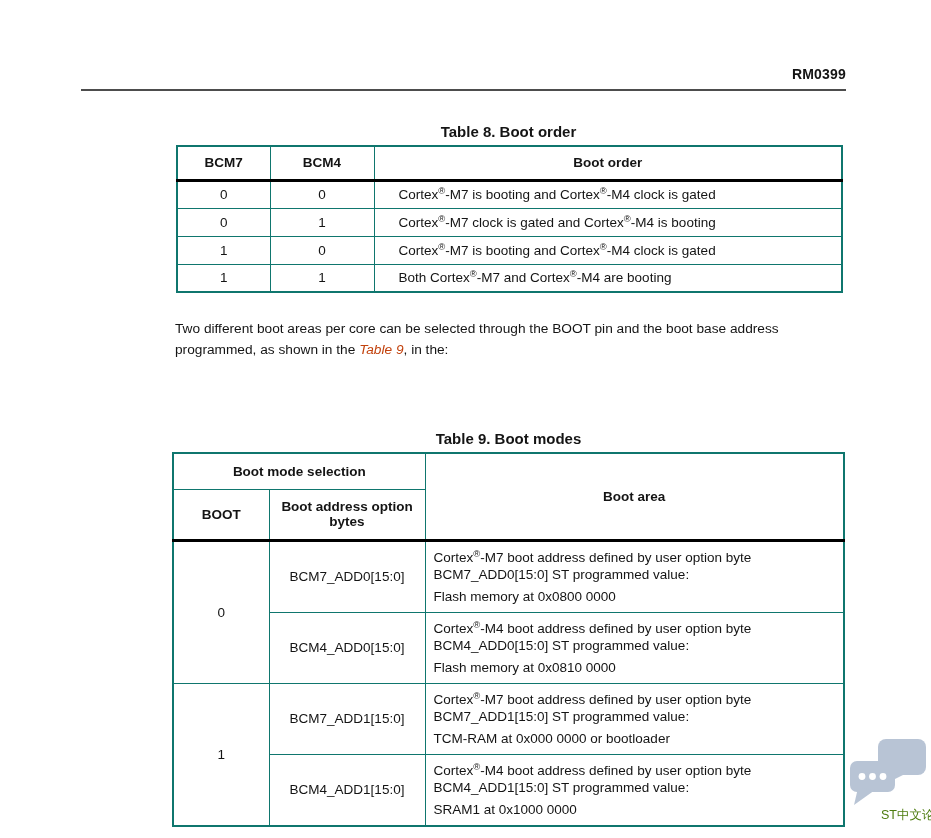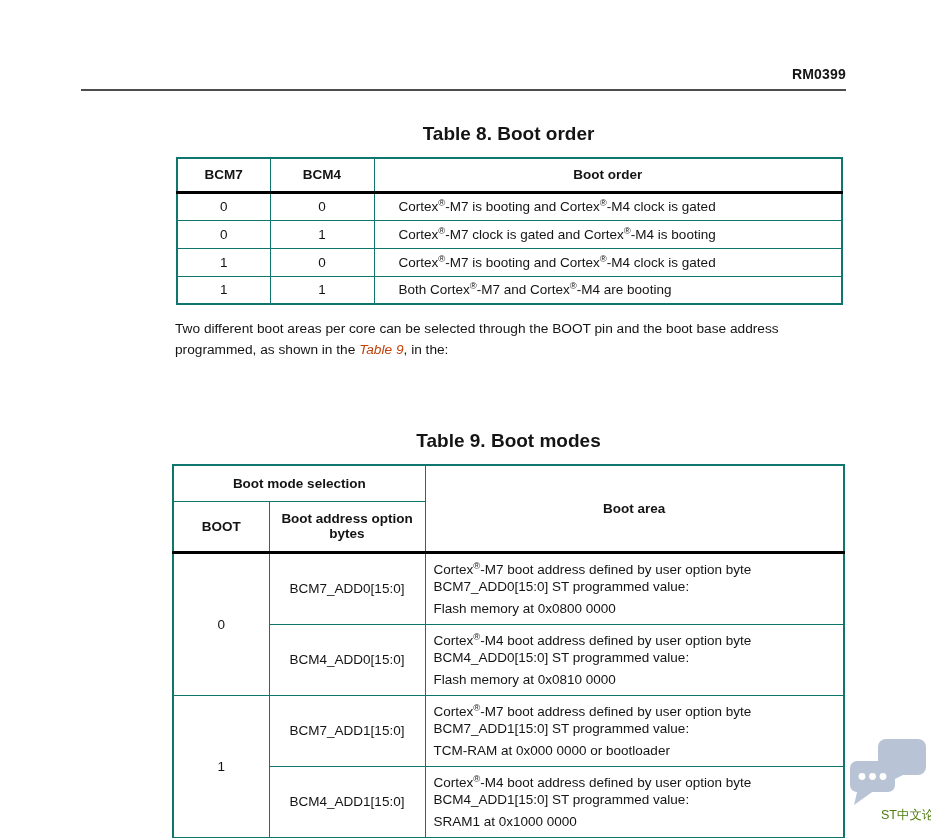--- a/index.html
+++ b/index.html
@@ -18,30 +18,30 @@
     position:absolute; top:66px; right:85px;
     font-size:14px; font-weight:bold; letter-spacing:.2px;
   }
   .header-rule {
     position:absolute; top:89px; left:81px; width:765px; height:2px;
     background:#4d4d4d;
   }
   
   .table-title {
     position:absolute; left:172px; width:673px;
-    text-align:center; font-weight:bold; font-size:19px;
+    text-align:center; font-weight:bold; font-size:15px;
   }
   .t8-title { top:123px; }
   .t9-title { top:430px; }
   
   table {
     border-collapse:collapse; table-layout:fixed;
     font-size:13.5px; color:#141414;
   }
-  table, th, td { border:1px solid #0f766e;margin-top:12px; }
+  table, th, td { border:1px solid #0f766e; }
   table { border-width:2px; }
   th { font-weight:bold; text-align:center; vertical-align:middle; }
   td { vertical-align:middle; }
   .hdr-bottom { border-bottom:3px solid #000; }
 
   .t8 { position:absolute; top:145px; left:176px; width:667px; }
   .t8 thead tr { height:34px; }
   .t8 tbody tr { height:28px; }
   .t8 .c-num { text-align:center; }
   .t8 .c-desc { text-align:left; padding:2px 24px; }

